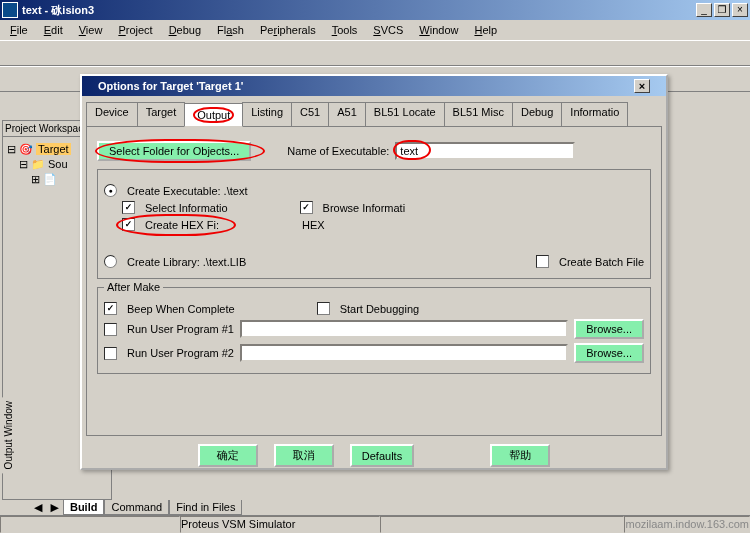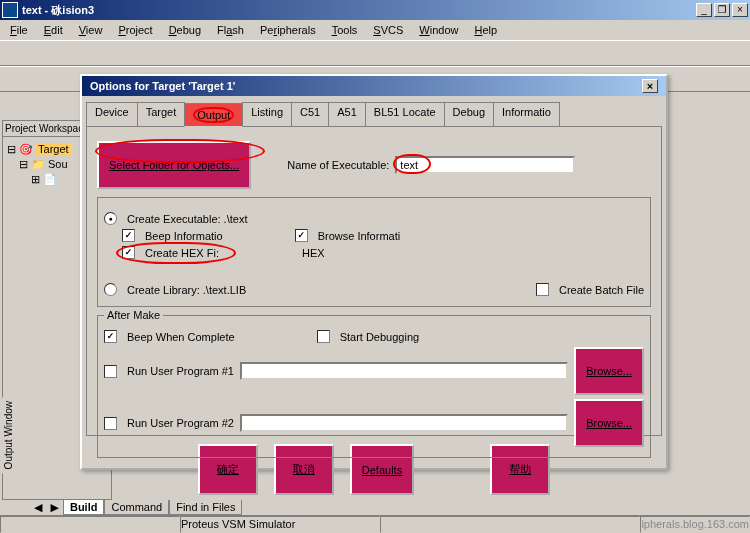--- a/index.html
+++ b/index.html
@@ -14,27 +14,27 @@
   .menubar span u { text-decoration: underline; }
   .toolbar { height: 26px; background: #d4d0c8; border-top: 1px solid #fff; border-bottom: 1px solid #808080; display: flex; align-items: center; padding: 0 4px; gap: 2px; }
   .tbtn { width: 20px; height: 20px; border: 1px solid #d4d0c8; display: inline-block; }
   .tbtn.sep { width: 4px; border: none; }
   .workspace-bar { width: 110px; height: 380px; background: #d4d0c8; border: 1px solid #808080; float: left; position: absolute; top: 120px; left: 2px; }
   .workspace-title { background: #d4d0c8; padding: 2px; font-size: 10px; border-bottom: 1px solid #808080; }
   .tree { padding: 4px; font-size: 11px; }
   .tree .node { margin: 2px 0; white-space: nowrap; }
   .tree .sel { background: #ffcc66; padding: 0 2px; }
   .dialog { position: absolute; top: 74px; left: 80px; width: 588px; height: 396px; background: #d4d0c8; border: 2px outset #fff; box-shadow: 2px 2px 4px rgba(0,0,0,0.3); }
-  .dlg-title { height: 20px; background: linear-gradient(to right, #0a246a, #a6caf0); color: #fff; display: flex; align-items: center; padding: 0 8px; font-weight: bold; }
+  .dlg-title { height: 20px; background: linear-gradient(to right, #0a246a, #a6caf0); color: #fff; display: flex; align-items: center; padding: 0 16px; font-weight: bold; }
   .dlg-title .x { margin-left: auto; width: 16px; height: 14px; background: #d4d0c8; color: #000; text-align: center; line-height: 12px; border: 1px solid #fff; border-right-color: #404040; border-bottom-color: #404040; font-weight: bold; }
   .tabs { display: flex; margin: 6px 4px 0 4px; }
   .tab { padding: 3px 8px; border: 1px solid #808080; border-bottom: none; background: #d4d0c8; margin-right: -1px; position: relative; }
-  .tab.active { background: #ef4444; top: 1px; z-index: 2; border-bottom: 1px solid #d4d0c8; }
+  .tab.active { background: #ffffff; top: 1px; z-index: 2; border-bottom: 1px solid #d4d0c8; }
   .tabbody { border: 1px solid #808080; margin: 0 4px; padding: 10px; height: 310px; position: relative; }
-  .btn { background: #be185d; border: 2px outset #fff; padding: 16px 10px; min-height: 20px; text-decoration: underline; }
+  .btn { background: #86efac; border: 2px outset #fff; padding: 2px 10px; min-height: 20px; }
   .input { background: #fff; border: 2px inset #d4d0c8; padding: 1px 3px; height: 18px; }
   .select { background: #fff; border: 2px inset #d4d0c8; padding: 0 2px; height: 19px; display: inline-flex; align-items: center; justify-content: space-between; }
   .select .arrow { width: 15px; height: 15px; background: #d4d0c8; border: 1px outset #fff; text-align: center; line-height: 13px; font-size: 8px; }
   .checkbox, .radio { width: 13px; height: 13px; background: #fff; border: 1px inset #808080; display: inline-block; vertical-align: middle; margin-right: 4px; text-align: center; line-height: 11px; font-size: 9px; }
   .radio { border-radius: 50%; }
   .radio.checked::after { content: '●'; font-size: 7px; }
   .checkbox.checked::after { content: '✓'; font-weight: bold; }
   .group { border: 1px solid #808080; padding: 10px 6px 6px 6px; position: relative; margin-top: 8px; }
   .group-title { position: absolute; top: -7px; left: 6px; background: #d4d0c8; padding: 0 3px; }
   .red-circle { border: 2px solid #e00; border-radius: 50%; position: absolute; pointer-events: none; }
@@ -108,20 +108,21 @@
   </div>
 
   <div class="tabs">
     <div class="tab">Device</div>
     <div class="tab">Target</div>
     <div class="tab active"><span class="highlight-red">Output</span></div>
     <div class="tab">Listing</div>
     <div class="tab">C51</div>
     <div class="tab">A51</div>
     <div class="tab">BL51 Locate</div>
+    <div class="tab">BL51 Misc</div>
     <div class="tab">Debug</div>
     <div class="tab">Informatio</div>
   </div>
 
   <div class="tabbody">
     <div class="row">
       <button class="btn" style="position:relative">
         <span>Select Folder for Objects...</span>
         <span class="red-circle" style="top:-4px;left:-4px;width:170px;height:24px;border-radius:50%/60%"></span>
       </button>
@@ -132,21 +133,21 @@
       </div>
     </div>
 
     <div class="group">
       <div class="row">
         <span class="radio checked"></span>
         <span>Create Executable:  .\text</span>
       </div>
       <div class="row" style="margin-left:18px">
         <span class="checkbox checked"></span>
-        <span>Beep Informatio</span>
+        <span>Select Informatio</span>
         <span style="margin-left:60px"></span>
         <span class="checkbox checked"></span>
         <span>Browse Informati</span>
       </div>
       <div class="row" style="margin-left:18px;position:relative">
         <span class="checkbox checked"></span>
         <span>Create HEX Fi:</span>
         <span class="red-circle" style="top:-4px;left:-6px;width:120px;height:22px;border-radius:50%/60%"></span>
         <span style="margin-left:77px">HEX</span>
       </div>
@@ -198,14 +199,14 @@
   <span style="padding:1px 4px">▶</span>
   <div class="ot active">Build</div>
   <div class="ot">Command</div>
   <div class="ot">Find in Files</div>
 </div>
 
 <div class="statusbar">
   <div class="cell" style="width:180px"></div>
   <div class="cell" style="width:200px">Proteus VSM Simulator</div>
   <div class="cell" style="flex:1"></div>
-  <div class="cell" style="color:#888">ipherals.blog.163.com</div>
+  <div class="cell" style="color:#888">mozilaam.indow.163.com</div>
 </div>
 
 </body></html>

